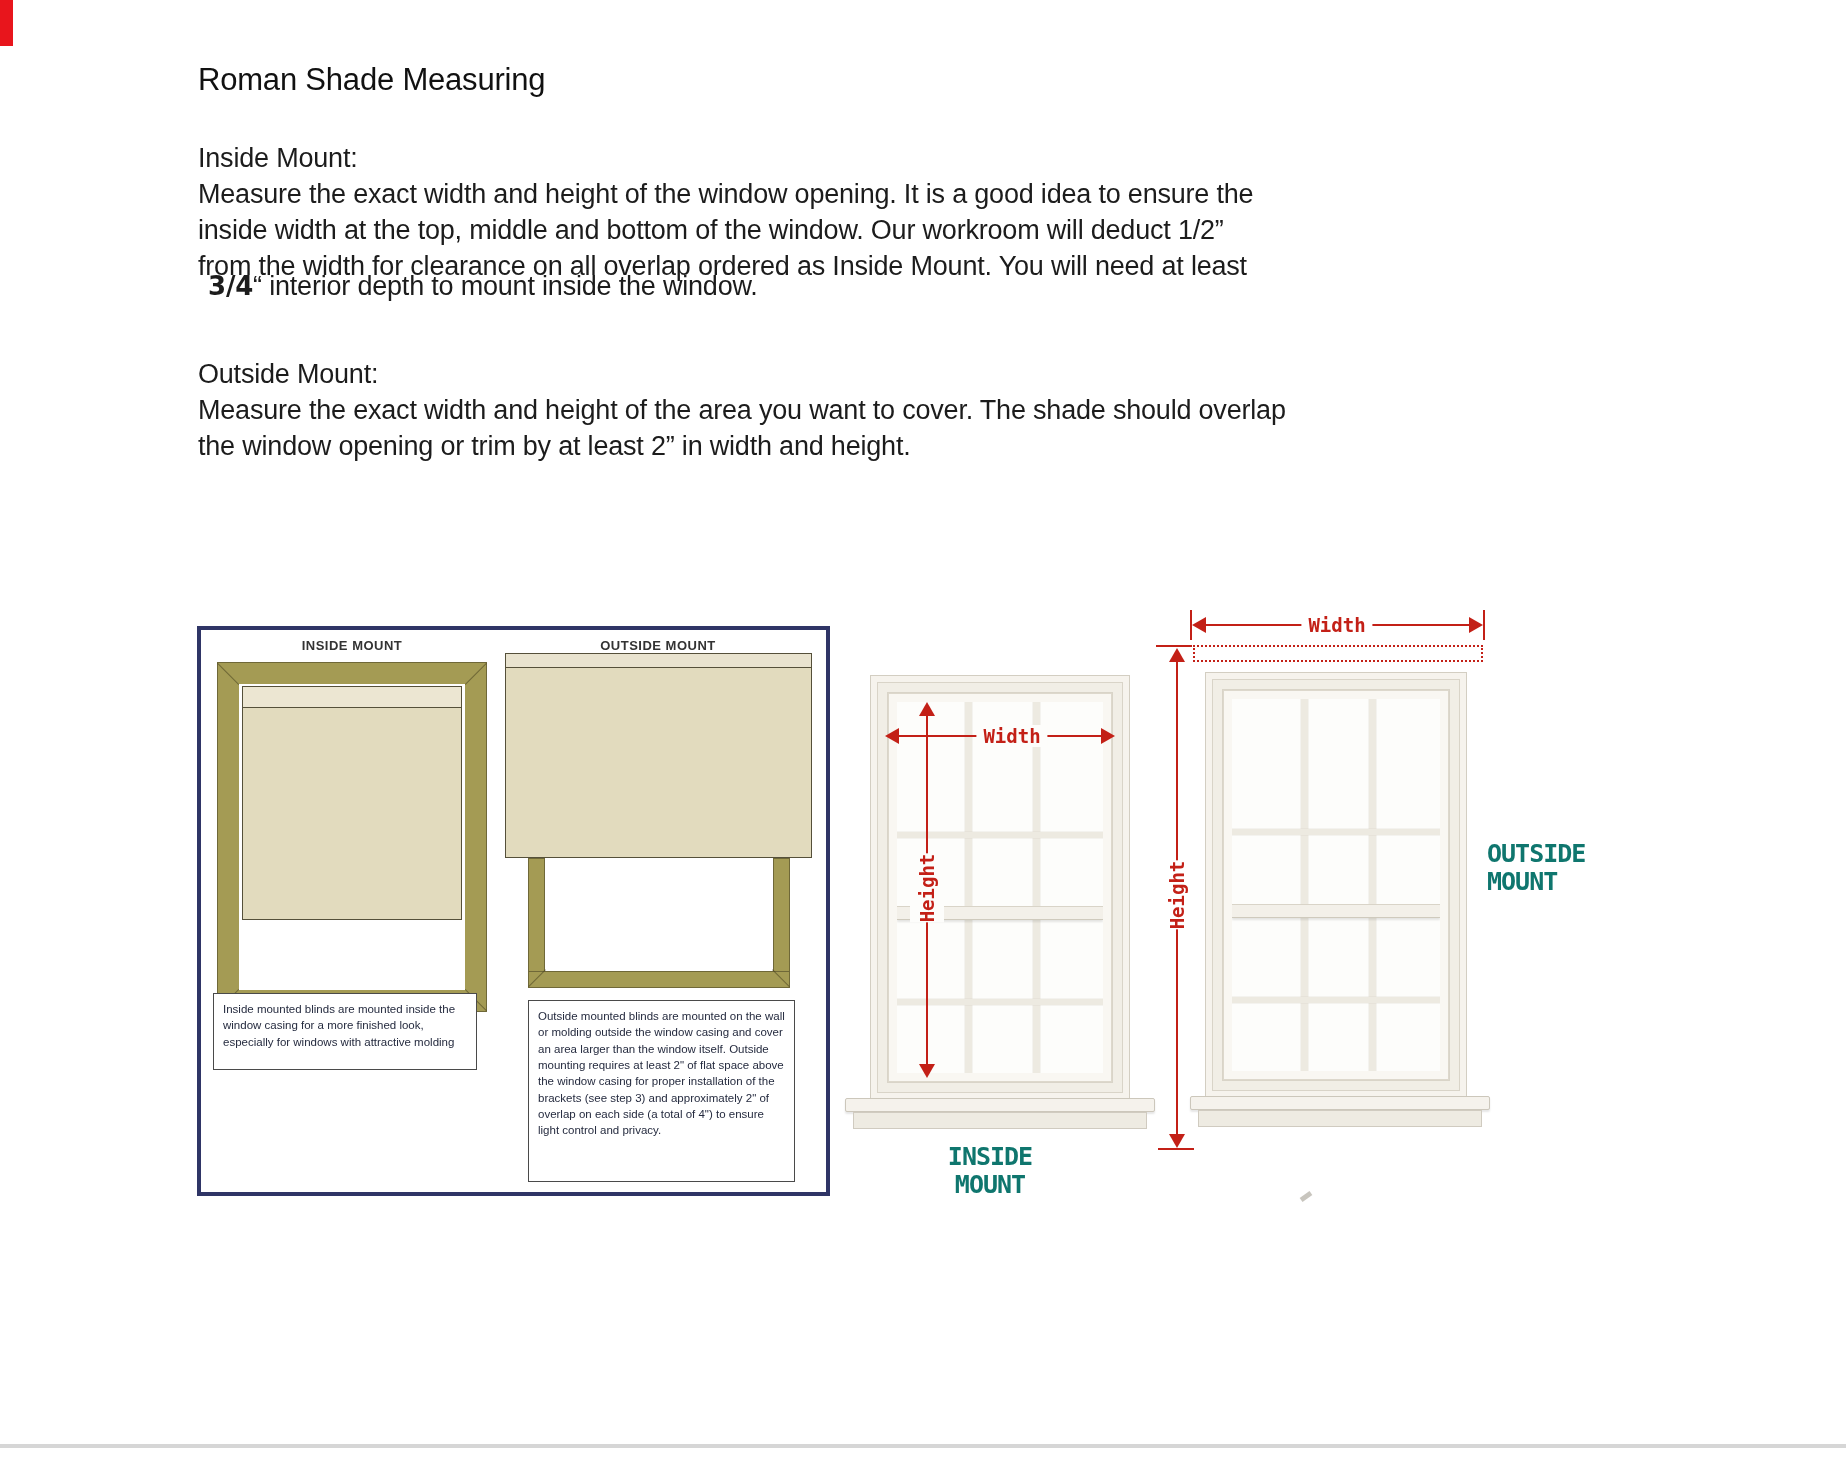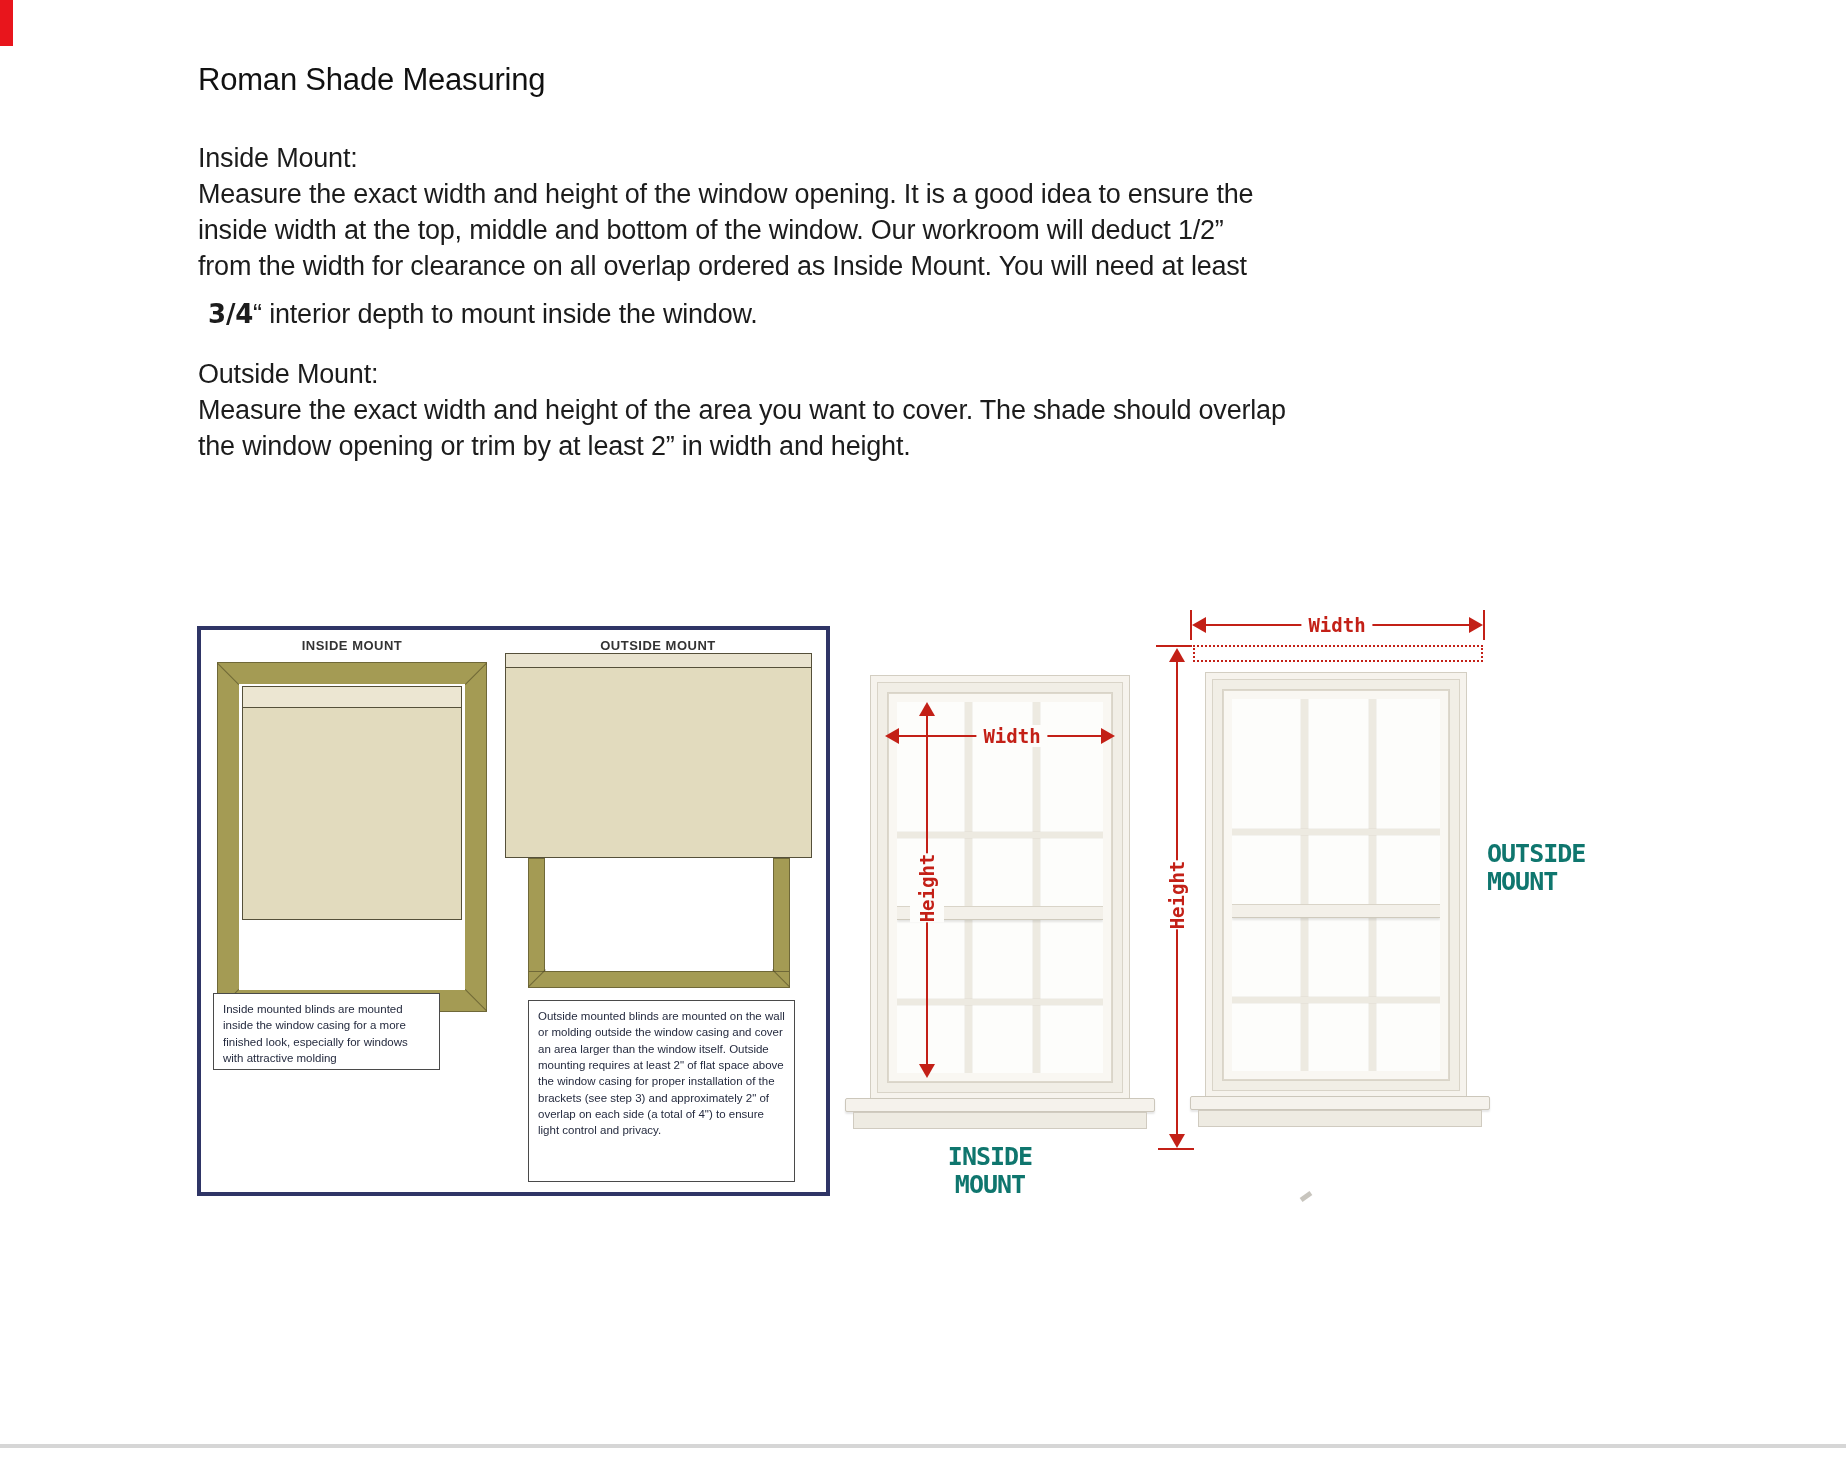--- a/index.html
+++ b/index.html
@@ -33,21 +33,21 @@
   .m-br{right:0;bottom:0;width:30px;transform:rotate(45deg);transform-origin:100% 100%;}
   .om-shade{left:304px;top:23px;width:307px;height:205px;background:#e2dbbe;border:1px solid #55503a;box-sizing:border-box;}
   .om-headrail{position:absolute;left:0;top:0;right:0;height:13px;background:#e9e3cf;border-bottom:1px solid #55503a;}
   .om-bar-left{left:327px;top:228px;width:17px;height:130px;}
   .om-bar-right{left:572px;top:228px;width:17px;height:130px;}
   .om-bar-bottom{left:327px;top:341px;width:262px;height:17px;}
   .m-bl2{left:0;bottom:0;width:24px;transform:rotate(-45deg);transform-origin:0 100%;}
   .m-br2{right:0;bottom:0;width:24px;transform:rotate(45deg);transform-origin:100% 100%;}
   .caption-box{border:1px solid #4a4a4a;background:#fff;box-sizing:border-box;padding:7px 9px;
     font-size:11.5px;line-height:1.42;color:#252b3f;}
-  .cap-inside{left:12px;top:363px;width:227px;height:77px;}
+  .cap-inside{left:12px;top:363px;width:264px;height:77px;}
   .cap-outside{left:327px;top:370px;width:267px;height:182px;}
   
   .pw{background:#f6f3ed;border:1px solid #d3cec2;box-sizing:border-box;
       box-shadow:inset 0 0 0 6px #f6f3ed, inset 0 0 0 7px #d9d4c8, inset 0 0 0 16px #f1eee6, inset 0 0 0 17px #d9d4c8;}
   .pw-mid{left:870px;top:675px;width:260px;height:425px;}
   .pw-right{left:1205px;top:672px;width:262px;height:426px;}
   .pw-glassframe{position:absolute;left:17px;top:17px;right:17px;bottom:17px;background:#f9f7f2;border:1px solid #ddd8cc;}
   .pw-glass{position:absolute;left:8px;top:8px;right:8px;bottom:8px;background:#fdfdfb;overflow:hidden;}
   .mull-v{position:absolute;top:0;bottom:0;width:7px;background:#edeae1;box-shadow:0 0 1px #c9c4b8;}
   .mv1{left:33%;} .mv2{left:66%;}
@@ -86,21 +86,21 @@
 <div class="abs red-corner"></div>
 <div class="abs bottom-rule"></div>
 <div class="abs artifact"></div>
 
 <div class="abs doc-title">Roman Shade Measuring</div>
 
 <div class="abs para-line" style="top:140px">Inside Mount:</div>
 <div class="abs para-line" style="top:176px">Measure the exact width and height of the window opening. It is a good idea to ensure the</div>
 <div class="abs para-line" style="top:212px">inside width at the top, middle and bottom of the window. Our workroom will deduct 1/2”</div>
 <div class="abs para-line" style="top:248px">from the width for clearance on all overlap ordered as Inside Mount. You will need at least</div>
-<div class="abs para-line" style="top:296px;padding-left:10px"><span class="depth-frac">3/4</span><span>“ interior depth to mount inside the window.</span></div>
+<div class="abs para-line" style="top:268px;padding-left:10px"><span class="depth-frac">3/4</span><span>“ interior depth to mount inside the window.</span></div>
 
 <div class="abs para-line" style="top:356px">Outside Mount:</div>
 <div class="abs para-line" style="top:392px">Measure the exact width and height of the area you want to cover. The shade should overlap</div>
 <div class="abs para-line" style="top:428px">the window opening or trim by at least 2” in width and height.</div>
 
 <div class="abs diagram-box">
   <div class="abs diag-header hdr-inside">INSIDE MOUNT</div>
   <div class="abs diag-header hdr-outside">OUTSIDE MOUNT</div>
 
   <div class="abs frame im-frame">

